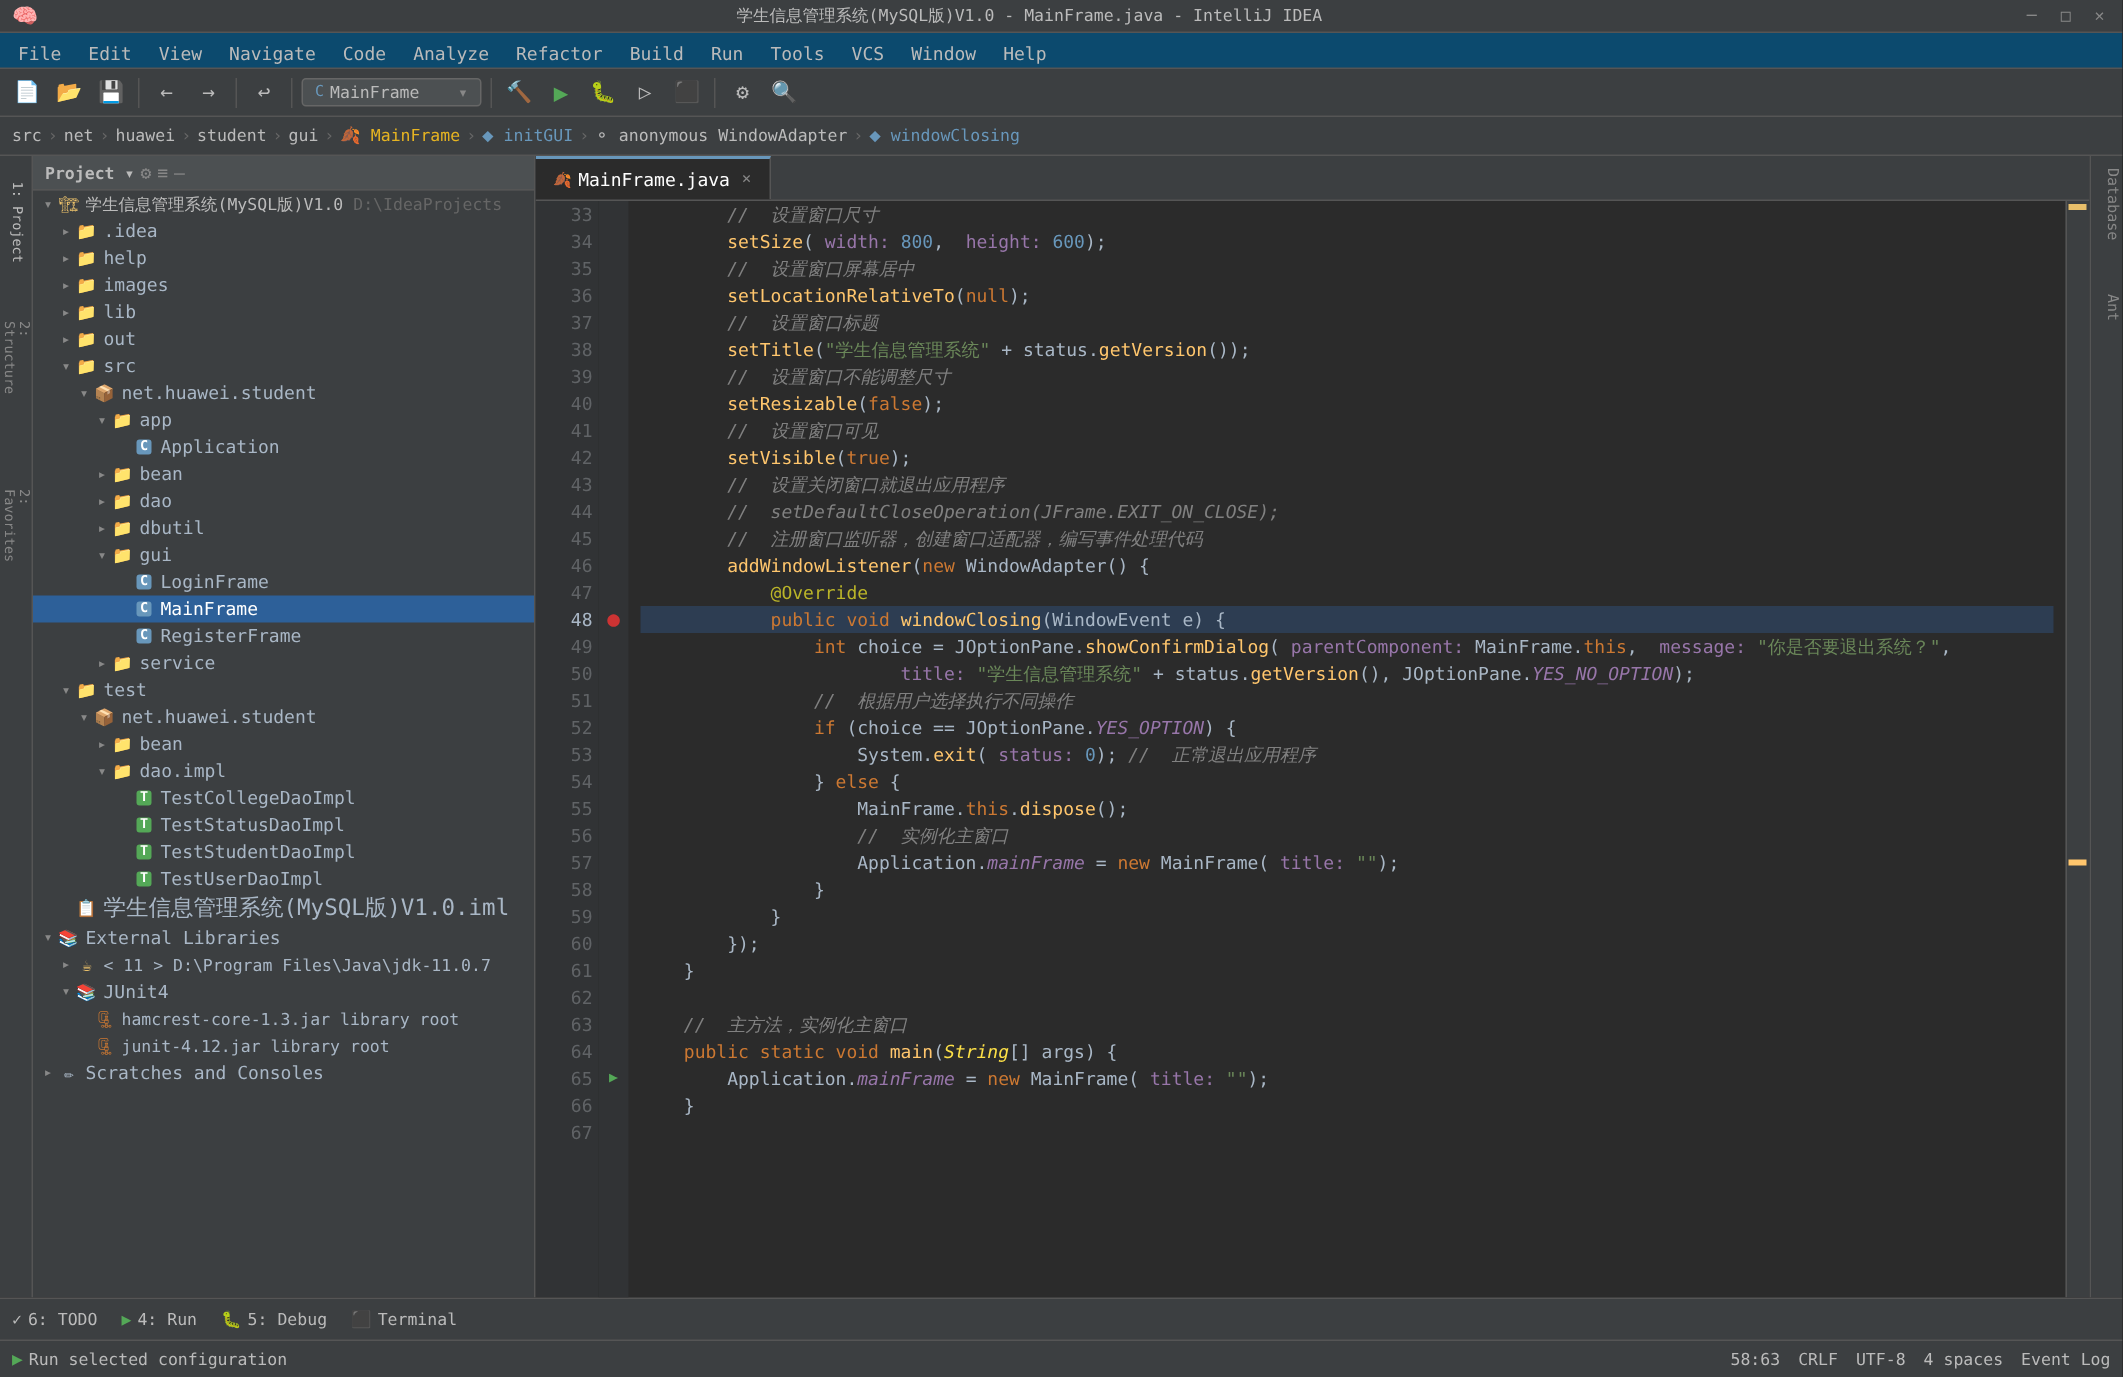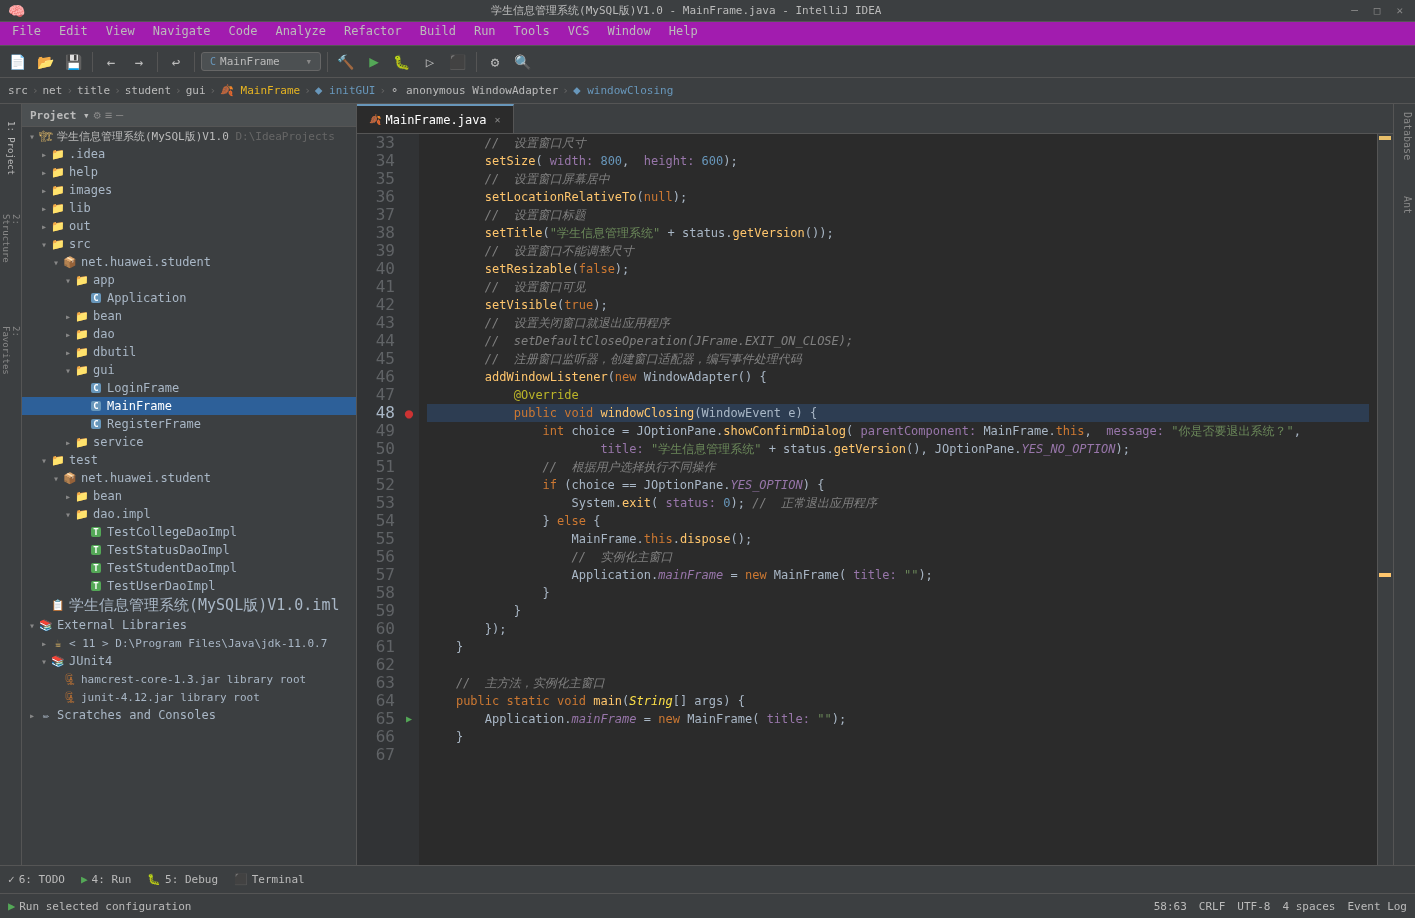--- a/index.html
+++ b/index.html
@@ -5,21 +5,21 @@
     * { margin: 0; padding: 0; box-sizing: border-box; }
     body { font-family: 'Consolas', 'Monaco', monospace; font-size: 12px; background: #2b2b2b; color: #a9b7c6; width: 1415px; height: 918px; overflow: hidden; display: flex; flex-direction: column; }
 
     
     .title-bar { background: #3c3f41; color: #bbbbbb; height: 22px; display: flex; align-items: center; padding: 0 8px; font-size: 11px; justify-content: space-between; border-bottom: 1px solid #555; flex-shrink: 0; }
     .title-bar-left { display: flex; gap: 12px; }
     .title-bar-title { flex: 1; text-align: center; font-size: 11px; }
     .title-bar-controls { display: flex; gap: 8px; }
 
     
-    .menu-bar { background: #a21caf; color: #bbbbbb; height: 24px; display: flex; align-items: flex-start; padding: 0 4px; font-size: 12px; border-bottom: 1px solid #555; flex-shrink: 0; gap: 2px; }
+    .menu-bar { background: #0c4a6e; color: #bbbbbb; height: 24px; display: flex; align-items: flex-end; padding: 0 4px; font-size: 12px; border-bottom: 1px solid #555; flex-shrink: 0; gap: 2px; }
     .menu-item { padding: 2px 8px; cursor: pointer; border-radius: 3px; }
 
     
     .toolbar { background: #3c3f41; height: 32px; display: flex; align-items: center; padding: 0 6px; border-bottom: 1px solid #555; flex-shrink: 0; gap: 4px; }
     .toolbar-btn { width: 24px; height: 24px; display: flex; align-items: center; justify-content: center; cursor: pointer; border-radius: 3px; color: #bbbbbb; font-size: 14px; }
     .toolbar-separator { width: 1px; height: 20px; background: #555; margin: 0 2px; }
     .toolbar-config { background: #4c5052; border: 1px solid #666; border-radius: 3px; padding: 2px 8px; color: #bbbbbb; font-size: 11px; display: flex; align-items: center; gap: 4px; cursor: pointer; min-width: 120px; }
 
     
     .breadcrumb { background: #3c3f41; height: 26px; display: flex; align-items: center; padding: 0 8px; font-size: 11px; color: #bbbbbb; border-bottom: 1px solid #555; flex-shrink: 0; gap: 4px; }
@@ -53,21 +53,21 @@
 
     
     .tabs-bar { background: #3c3f41; height: 30px; display: flex; align-items: flex-end; border-bottom: 1px solid #555; flex-shrink: 0; overflow: hidden; }
     .tab { display: flex; align-items: center; padding: 4px 12px; cursor: pointer; font-size: 12px; color: #bbbbbb; border-right: 1px solid #555; gap: 4px; height: 100%; }
     .tab.active { background: #2b2b2b; color: #ffffff; border-top: 2px solid #6897bb; }
     .tab-icon { font-size: 10px; color: #e8bf6a; }
 
     
     .editor-container { flex: 1; display: flex; flex-direction: column; overflow: hidden; }
     .editor-content { display: flex; flex: 1; overflow: hidden; }
-    .line-numbers { width: 42px; background: #313335; color: #606366; font-size: 16px; line-height: 18px; padding: 0 4px 0 0; text-align: right; flex-shrink: 0; overflow: hidden; user-select: none; }
+    .line-numbers { width: 42px; background: #313335; color: #606366; font-size: 12px; line-height: 18px; padding: 0 4px 0 0; text-align: right; flex-shrink: 0; overflow: hidden; user-select: none; }
     .gutter { width: 18px; background: #313335; flex-shrink: 0; position: relative; }
     .code-area { flex: 1; overflow: auto; background: #2b2b2b; line-height: 18px; padding: 0 8px; }
     .code-line { white-space: pre; min-height: 18px; }
 
     
     .kw { color: #cc7832; }
     .str { color: #6a8759; }
     .num { color: #6897bb; }
     .comment { color: #808080; font-style: italic; }
     .method-call { color: #ffc66d; }
@@ -150,21 +150,21 @@
   <div class="toolbar-separator"></div>
   <div class="toolbar-btn" title="Settings">⚙</div>
   <div class="toolbar-btn" title="Search">🔍</div>
 </div>
 
 <div class="breadcrumb">
   <span class="breadcrumb-item">src</span>
   <span class="breadcrumb-sep">›</span>
   <span class="breadcrumb-item">net</span>
   <span class="breadcrumb-sep">›</span>
-  <span class="breadcrumb-item">title</span>
+  <span class="breadcrumb-item">huawei</span>
   <span class="breadcrumb-sep">›</span>
   <span class="breadcrumb-item">student</span>
   <span class="breadcrumb-sep">›</span>
   <span class="breadcrumb-item">gui</span>
   <span class="breadcrumb-sep">›</span>
   <span class="breadcrumb-item java">🍂 MainFrame</span>
   <span class="breadcrumb-sep">›</span>
   <span class="breadcrumb-item" style="color:#6897bb;">⬥ initGUI</span>
   <span class="breadcrumb-sep">›</span>
   <span class="breadcrumb-item">⚬ anonymous WindowAdapter</span>

